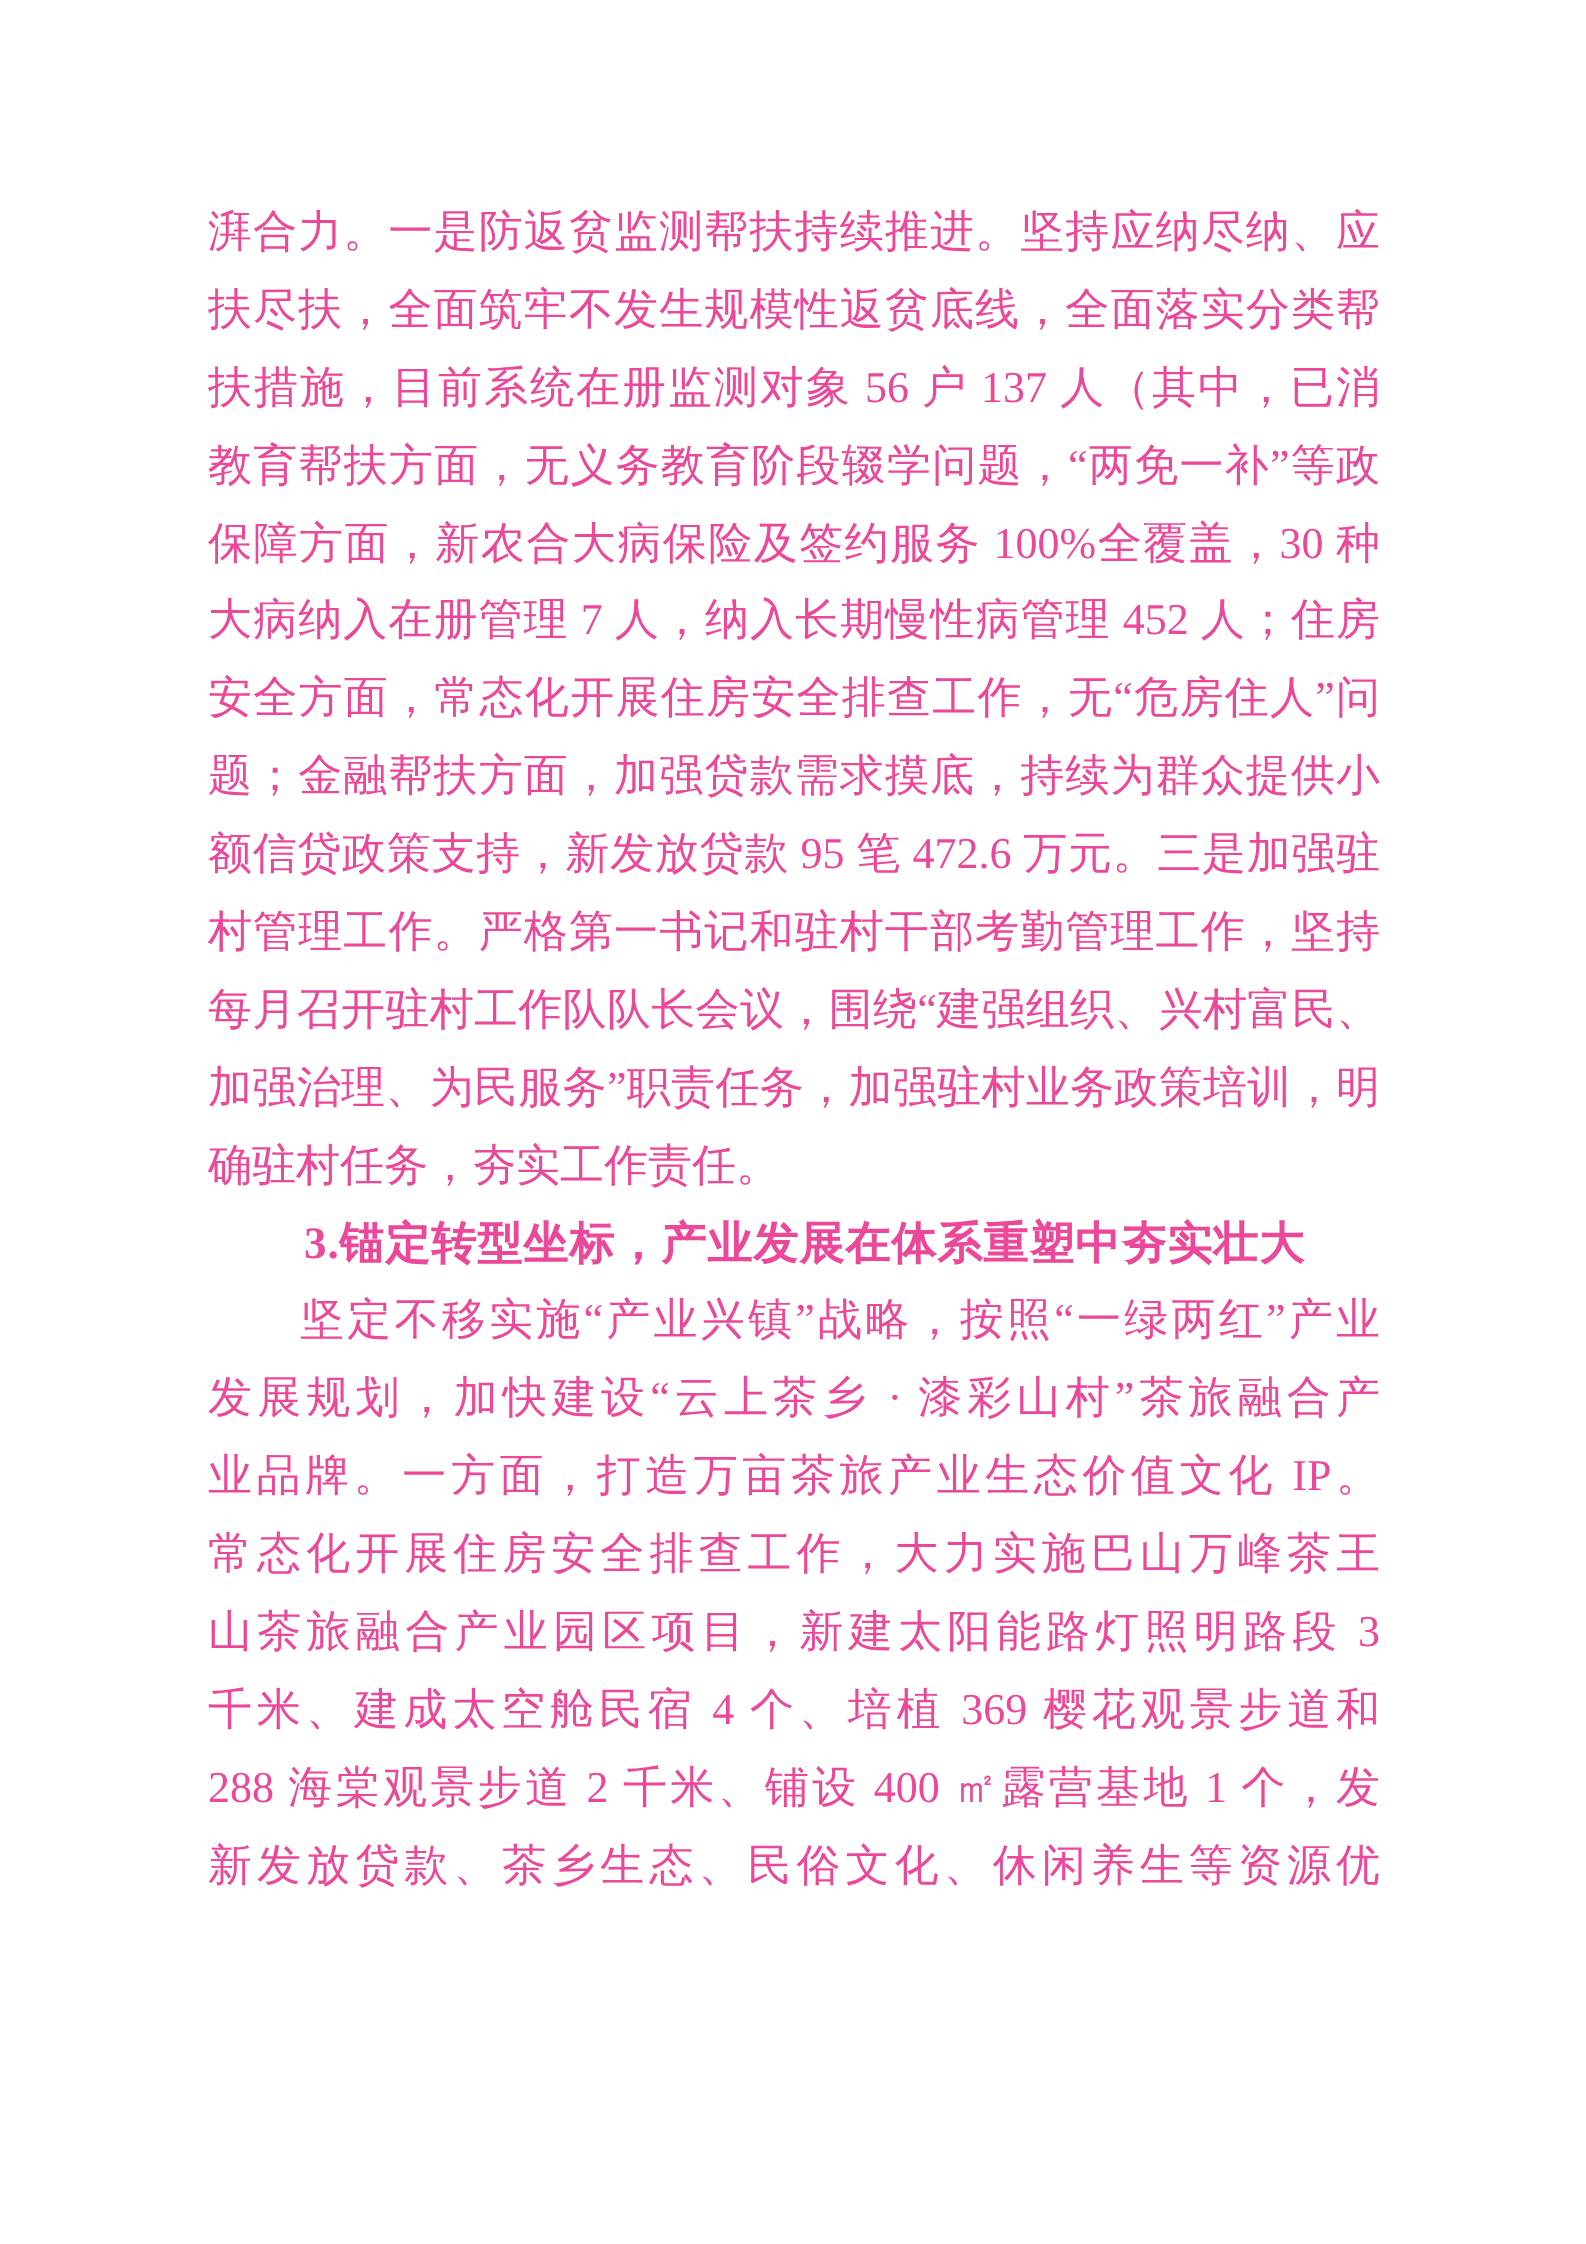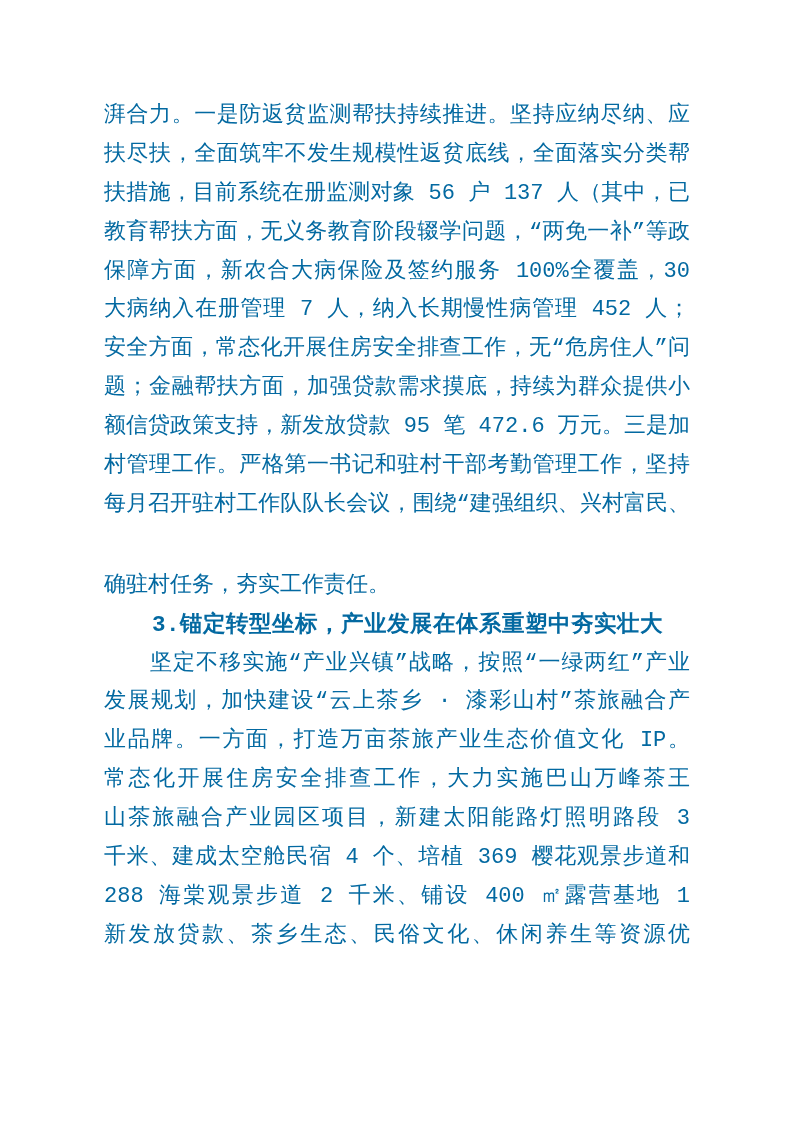--- a/index.html
+++ b/index.html
@@ -15,34 +15,33 @@
     background: #ffffff;
     overflow: hidden;
   }
   .text-block {
     position: absolute;
     left: 104px;
     top: 97px;
     width: 586px;
   }
   .line {
-    font-family: Liberation Mono, monospace;
-    color: #0369a1;
+    font-family: Liberation Serif, serif;
+    color: #ec4899;
     font-size: 22px;
     height: 38.9px;
     line-height: 38.9px;
     text-align: justify;
     text-align-last: justify;
     overflow: hidden;
     white-space: normal;
   }
   .line.left {
     text-align: left;
     text-align-last: left;
-    margin-top: 42px;
   }
   .line.indent {
     padding-left: 46px;
   }
   .line.heading {
     font-weight: 700;
     font-size: 22.5px;
     padding-left: 48px;
     text-align: right;
     text-align-last: left;
@@ -58,20 +57,21 @@
       <div class="line">扶尽扶，全面筑牢不发生规模性返贫底线，全面落实分类帮</div>
       <div class="line">扶措施，目前系统在册监测对象 56 户 137 人（其中，已消</div>
       <div class="line">教育帮扶方面，无义务教育阶段辍学问题，“两免一补”等政</div>
       <div class="line">保障方面，新农合大病保险及签约服务 100%全覆盖，30 种</div>
       <div class="line">大病纳入在册管理 7 人，纳入长期慢性病管理 452 人；住房</div>
       <div class="line">安全方面，常态化开展住房安全排查工作，无“危房住人”问</div>
       <div class="line">题；金融帮扶方面，加强贷款需求摸底，持续为群众提供小</div>
       <div class="line">额信贷政策支持，新发放贷款 95 笔 472.6 万元。三是加强驻</div>
       <div class="line">村管理工作。严格第一书记和驻村干部考勤管理工作，坚持</div>
       <div class="line">每月召开驻村工作队队长会议，围绕“建强组织、兴村富民、</div>
+      <div class="line">加强治理、为民服务”职责任务，加强驻村业务政策培训，明</div>
       <div class="line left">确驻村任务，夯实工作责任。</div>
       <div class="line heading">3.锚定转型坐标，产业发展在体系重塑中夯实壮大</div>
       <div class="line indent">坚定不移实施“产业兴镇”战略，按照“一绿两红”产业</div>
       <div class="line">发展规划，加快建设“云上茶乡 · 漆彩山村”茶旅融合产</div>
       <div class="line">业品牌。一方面，打造万亩茶旅产业生态价值文化 IP。</div>
       <div class="line">常态化开展住房安全排查工作，大力实施巴山万峰茶王</div>
       <div class="line">山茶旅融合产业园区项目，新建太阳能路灯照明路段 3</div>
       <div class="line">千米、建成太空舱民宿 4 个、培植 369 樱花观景步道和</div>
       <div class="line">288 海棠观景步道 2 千米、铺设 400 ㎡露营基地 1 个，发</div>
       <div class="line">新发放贷款、茶乡生态、民俗文化、休闲养生等资源优</div>

